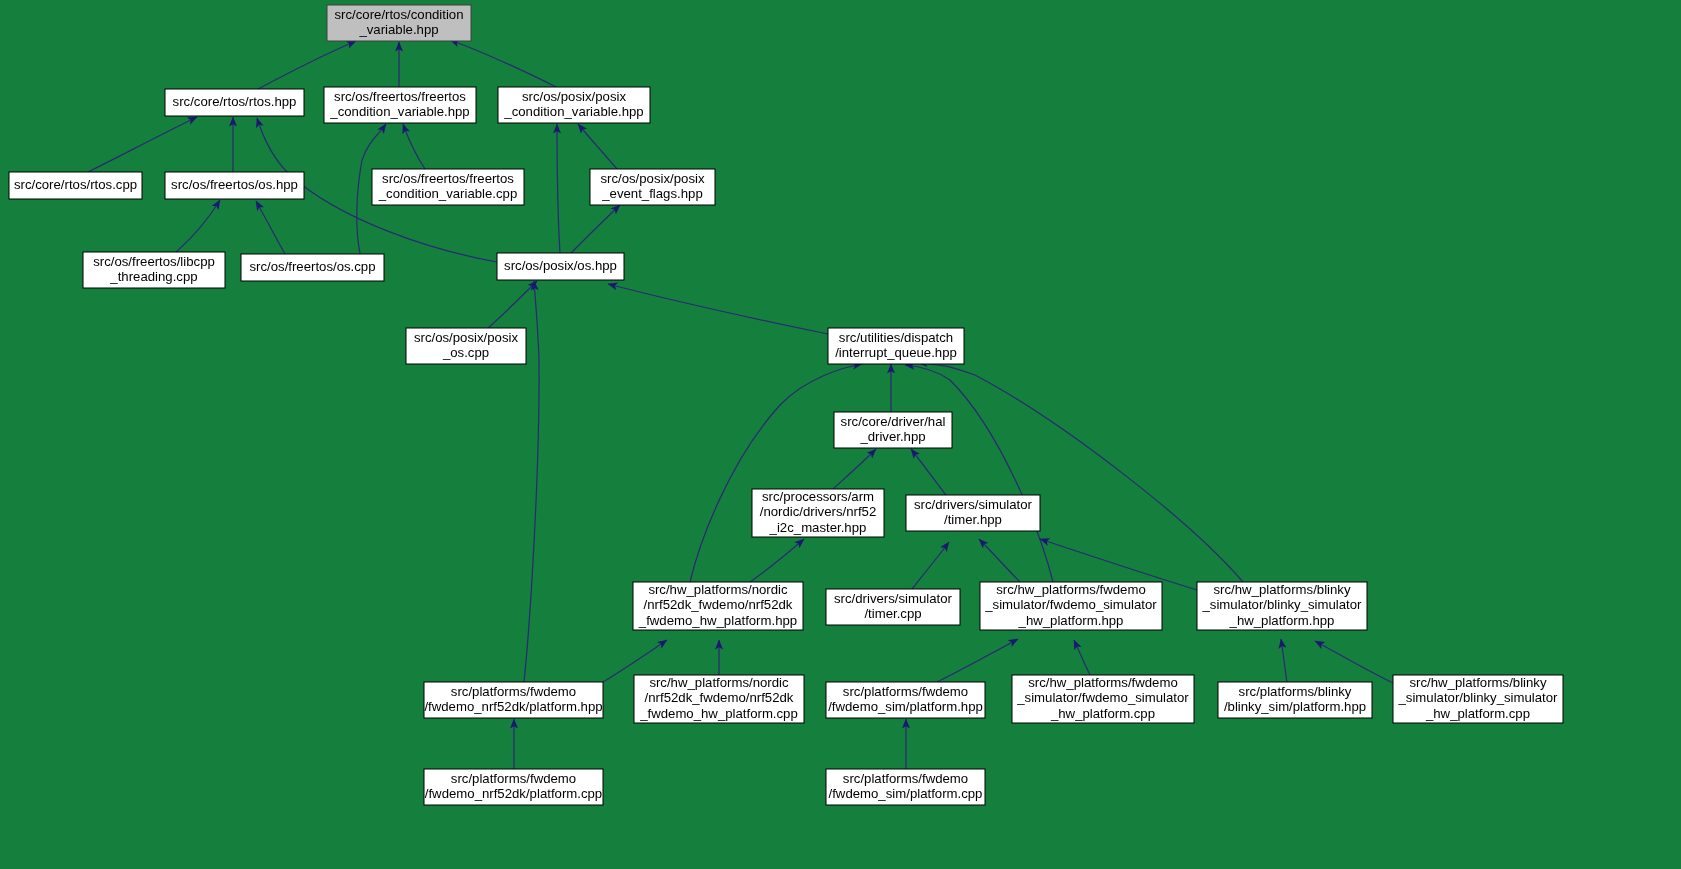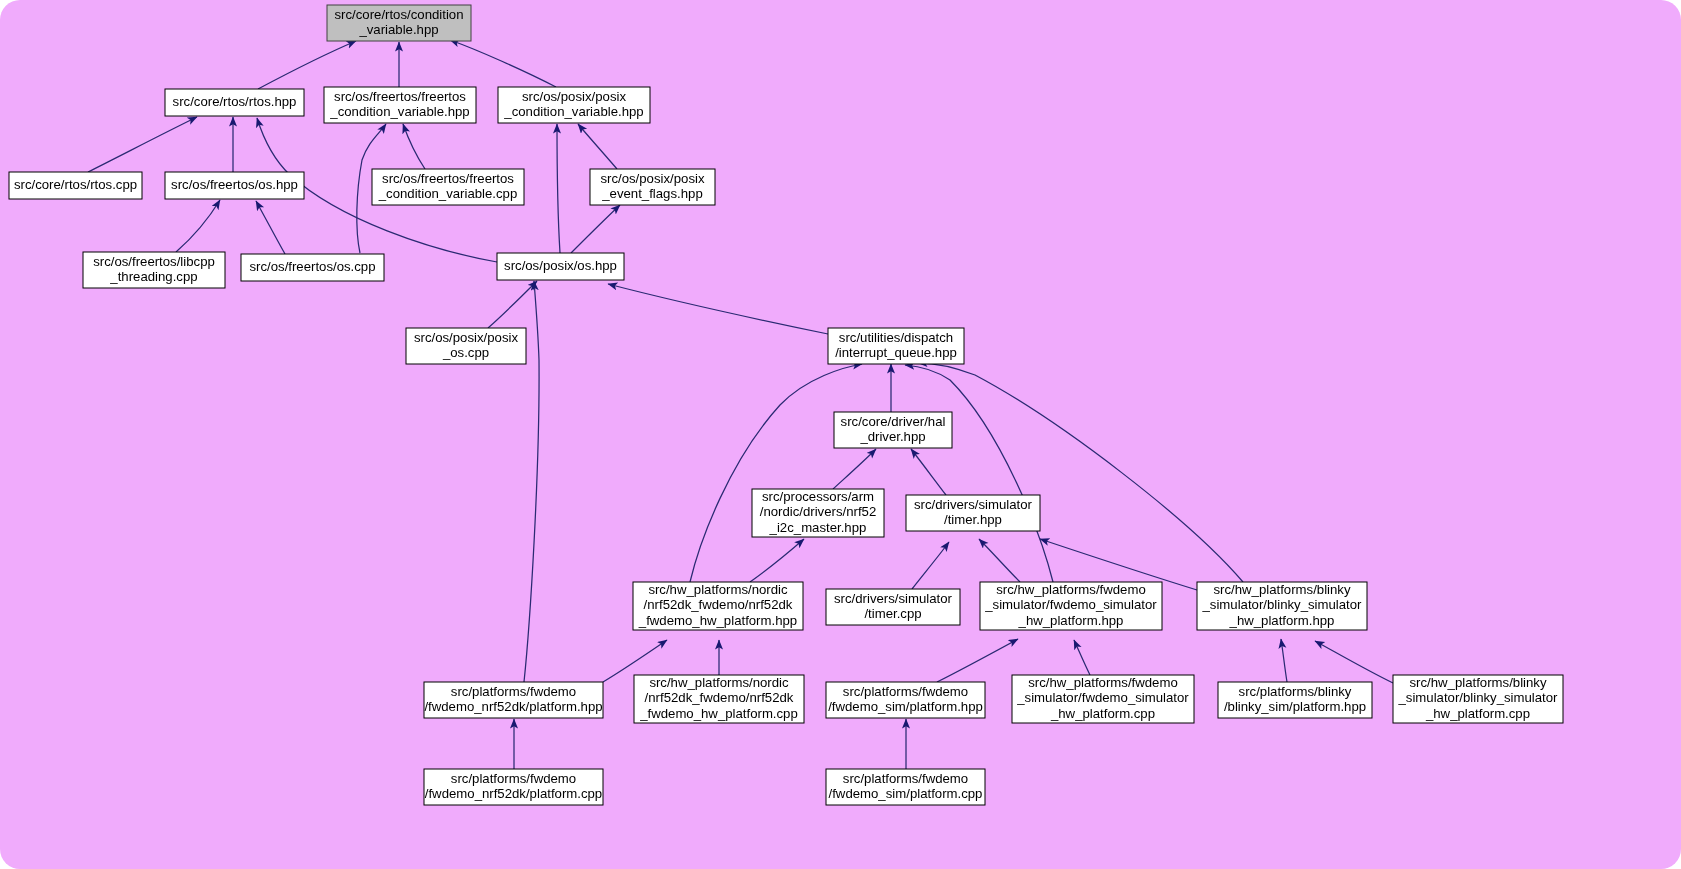--- a/index.html
+++ b/index.html
@@ -1,17 +1,17 @@
 <!DOCTYPE html>
 <html><head>
 <meta charset="utf-8">
 <style>
   html,body{margin:0;padding:0;background:#ffffff;}
   body{font-family:"Liberation Sans","DejaVu Sans",sans-serif;}
-  #graph-wrap{position:relative;width:1681px;height:869px;background:#f0abfc;overflow:hidden;border-radius:20px;}
+  #graph-wrap{position:relative;width:1681px;height:869px;background:#15803d;overflow:hidden;}
   svg#graph{position:absolute;left:0;top:0;width:1681px;height:869px;display:block;}
   .node-rect{fill:#ffffff;stroke:#000000;stroke-width:1;}
   .node-rect.root{fill:#bfbfbf;stroke:#404040;stroke-width:1;}
   .node-label{font-family:"Liberation Sans","DejaVu Sans",sans-serif;font-size:13.2px;fill:#000000;text-anchor:middle;dominant-baseline:middle;}
   .edge-path{fill:none;stroke:#2a2a72;stroke-width:1.25;}
   .edge-head{fill:#191970;stroke:none;}
 </style>
 </head>
 <body>
 

